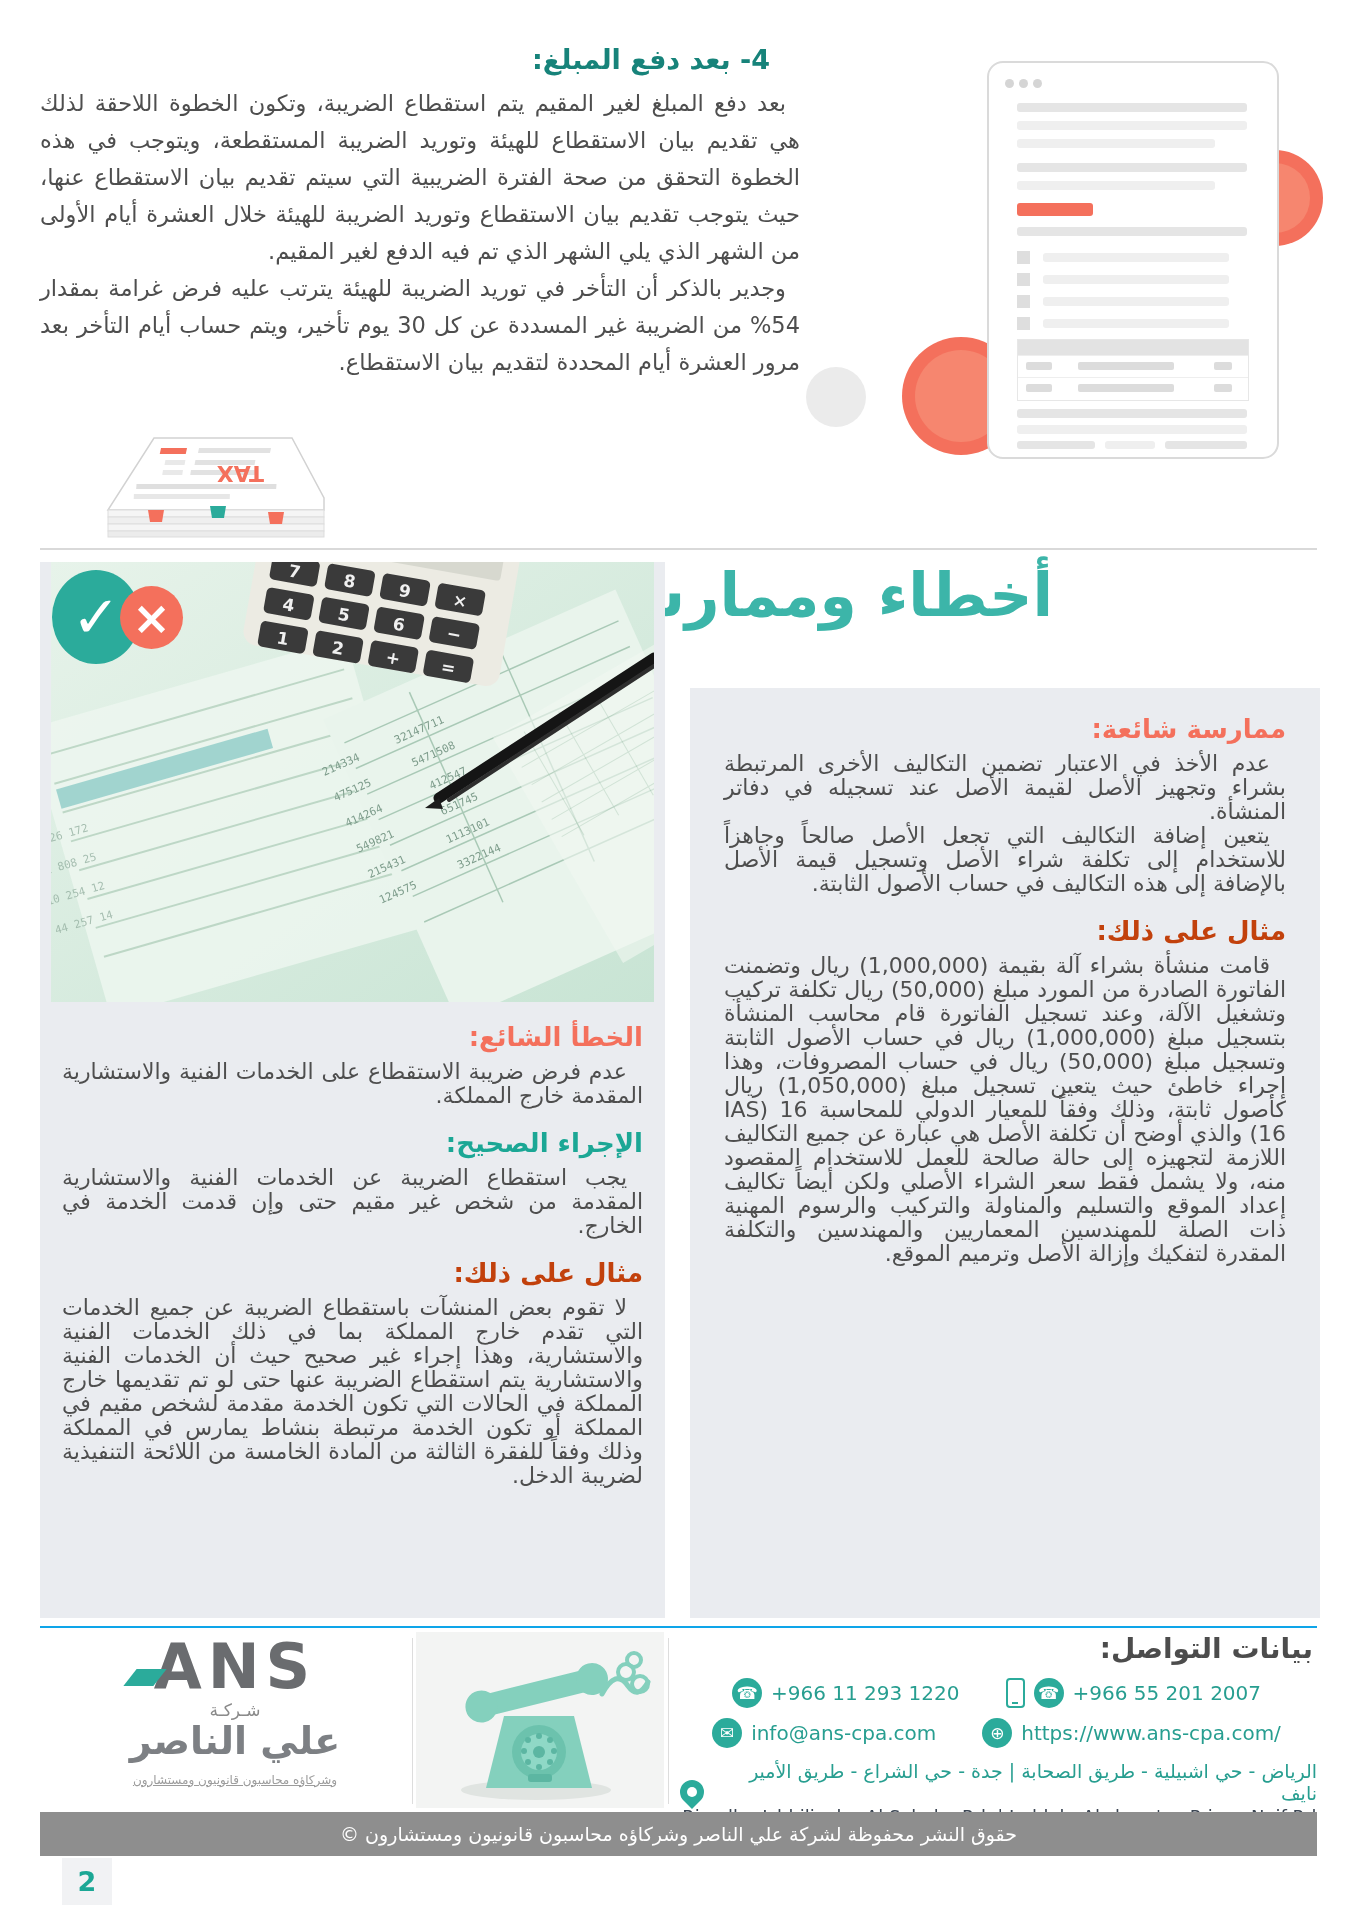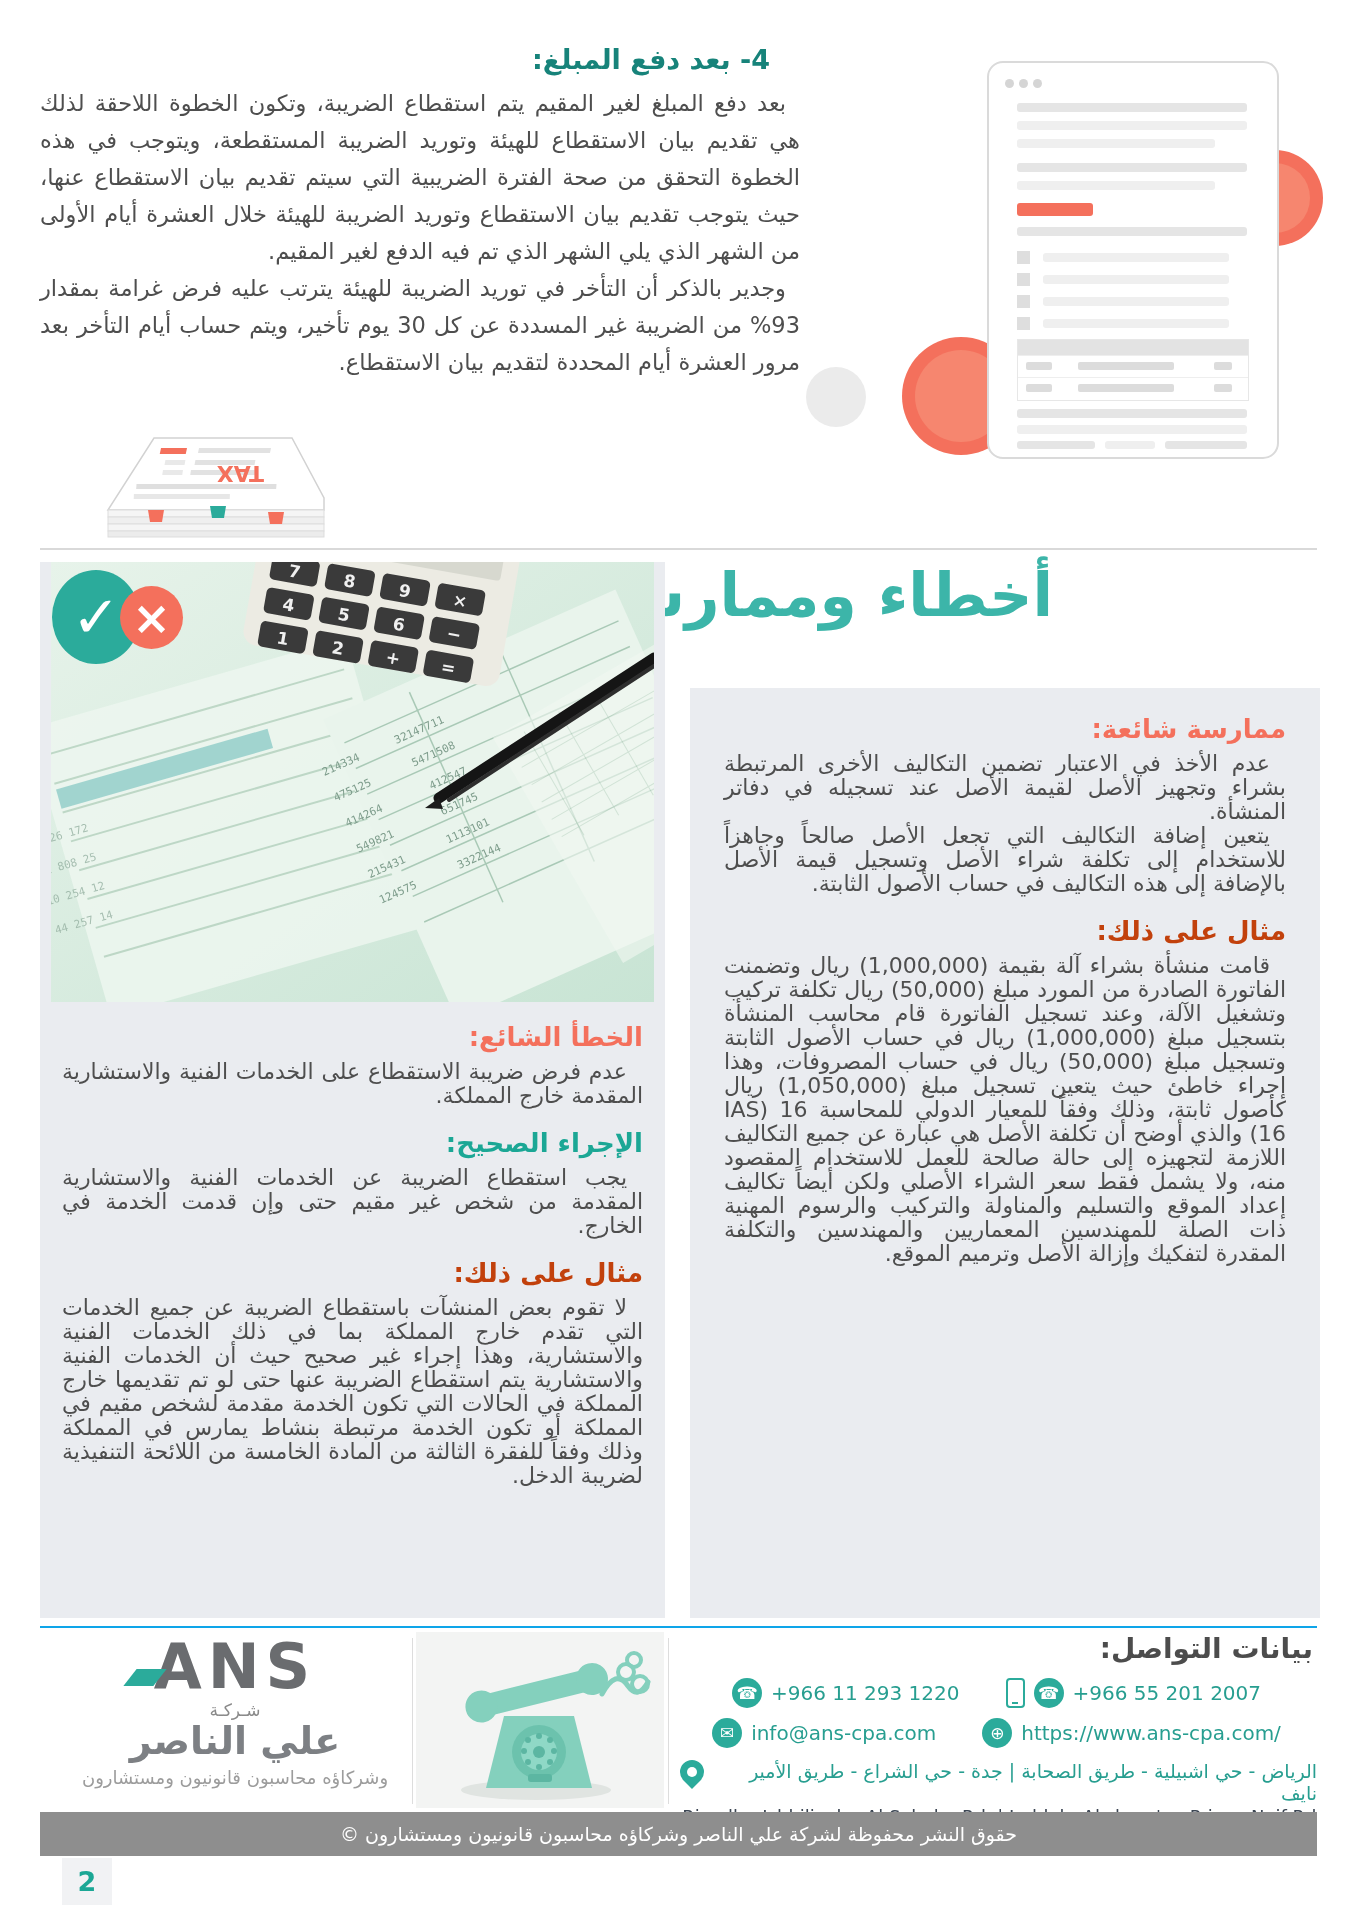--- a/index.html
+++ b/index.html
@@ -55,52 +55,52 @@
   .footer{position:absolute;left:40px;top:1626px;width:1277px;height:186px;background:#fff;
           border-top:2px solid #0ea5e9;}
   .v-div{position:absolute;top:10px;bottom:10px;width:1px;background:#ddd;}
   .logo-block{position:absolute;left:30px;top:8px;width:330px;text-align:center;}
   .ans-row{position:relative;display:inline-block;line-height:1;}
   .ans-accent{position:absolute;left:-24px;bottom:12px;width:30px;height:17px;background:#2bab9b;
               transform:skewX(-38deg);}
   .ans-text{font-size:62px;font-weight:bold;color:#6a6c6f;letter-spacing:6px;}
   .ans-prefix{font-size:17px;color:#8a8a8a;margin-top:2px;direction:rtl;}
   .ans-name{font-size:38px;font-weight:bold;color:#7d8084;direction:rtl;line-height:1.15;}
-  .ans-tagline{font-size:18px;color:#9c9c9c;direction:rtl;margin-top:3px;}
+  .ans-tagline{font-size:12px;color:#9c9c9c;direction:rtl;margin-top:9px;text-decoration:underline;}
   .phone-photo{position:absolute;left:376px;top:4px;width:248px;height:176px;}
   .contact{position:absolute;left:636px;top:2px;width:641px;}
   .contact-heading{font-size:28px;font-weight:bold;color:#4c4c4c;text-align:right;direction:rtl;margin:2px 4px 0 0;}
   .c-row{display:flex;justify-content:center;align-items:center;gap:46px;margin-top:13px;}
   .c-item{display:flex;align-items:center;gap:9px;font-size:20px;color:#279e90;}
   .cicon{width:30px;height:30px;border-radius:50%;background:#2bab9b;color:#fff;display:flex;
          align-items:center;justify-content:center;font-size:17px;flex:0 0 auto;}
   .micon{width:15px;height:26px;border:2.5px solid #2bab9b;border-radius:4px;position:relative;}
   .micon::after{content:"";position:absolute;bottom:2px;left:50%;transform:translateX(-50%);
                 width:6px;height:2.5px;background:#2bab9b;}
-  .addr-row{display:flex;align-items:flex-start;gap:10px;margin-top:12px;}
+  .addr-row{display:flex;align-items:flex-end;gap:10px;margin-top:12px;}
   .pinicon{width:24px;height:24px;background:#2bab9b;border-radius:50% 50% 50% 0;
            transform:rotate(-45deg);position:relative;flex:0 0 auto;margin-left:4px;}
   .pinicon::after{content:"";position:absolute;inset:7px;background:#fff;border-radius:50%;}
   .addr-ar{flex:1;direction:rtl;text-align:right;font-size:19px;color:#279e90;}
   .addr-en{margin-top:2px;text-align:center;font-size:18px;color:#3c4653;direction:ltr;}
 
   .copyright{position:absolute;left:40px;top:1812px;width:1277px;height:44px;background:#8e8e8e;
              color:#fff;display:flex;align-items:center;justify-content:center;font-size:19px;direction:rtl;}
   .pagenum{position:absolute;left:62px;top:1858px;width:50px;height:47px;background:#f1f2f4;
            color:#1ba795;font-size:27px;font-weight:bold;display:flex;align-items:center;justify-content:center;}
 </style>
 </head>
 <body>
 
 <div class="page">
 
   <div class="intro">
     <div class="intro-heading">4- بعد دفع المبلغ:</div>
     <p>بعد دفع المبلغ لغير المقيم يتم استقطاع الضريبة، وتكون الخطوة اللاحقة لذلك هي تقديم بيان الاستقطاع للهيئة وتوريد الضريبة المستقطعة، ويتوجب في هذه الخطوة التحقق من صحة الفترة الضريبية التي سيتم تقديم بيان الاستقطاع عنها، حيث يتوجب تقديم بيان الاستقطاع وتوريد الضريبة للهيئة خلال العشرة أيام الأولى من الشهر الذي يلي الشهر الذي تم فيه الدفع لغير المقيم.</p>
-    <p>وجدير بالذكر أن التأخر في توريد الضريبة للهيئة يترتب عليه فرض غرامة بمقدار 93% من الضريبة غير المسددة عن كل 30 يوم تأخير، ويتم حساب أيام التأخر بعد مرور العشرة أيام المحددة لتقديم بيان الاستقطاع.</p>
+    <p>وجدير بالذكر أن التأخر في توريد الضريبة للهيئة يترتب عليه فرض غرامة بمقدار 54% من الضريبة غير المسددة عن كل 30 يوم تأخير، ويتم حساب أيام التأخر بعد مرور العشرة أيام المحددة لتقديم بيان الاستقطاع.</p>
   </div>
 
   <div class="doc-illu">
     <div class="circ" style="left:437px;top:95px;width:96px;height:96px;background:#f4705c;">
         <div class="ring-inner"></div>
       </div>
     <div class="circ" style="left:16px;top:312px;width:60px;height:60px;background:#ebebeb;"></div>
     <div class="circ" style="left:112px;top:282px;width:118px;height:118px;background:#f4705c;">
         <div class="ring-inner"></div>
       </div>

